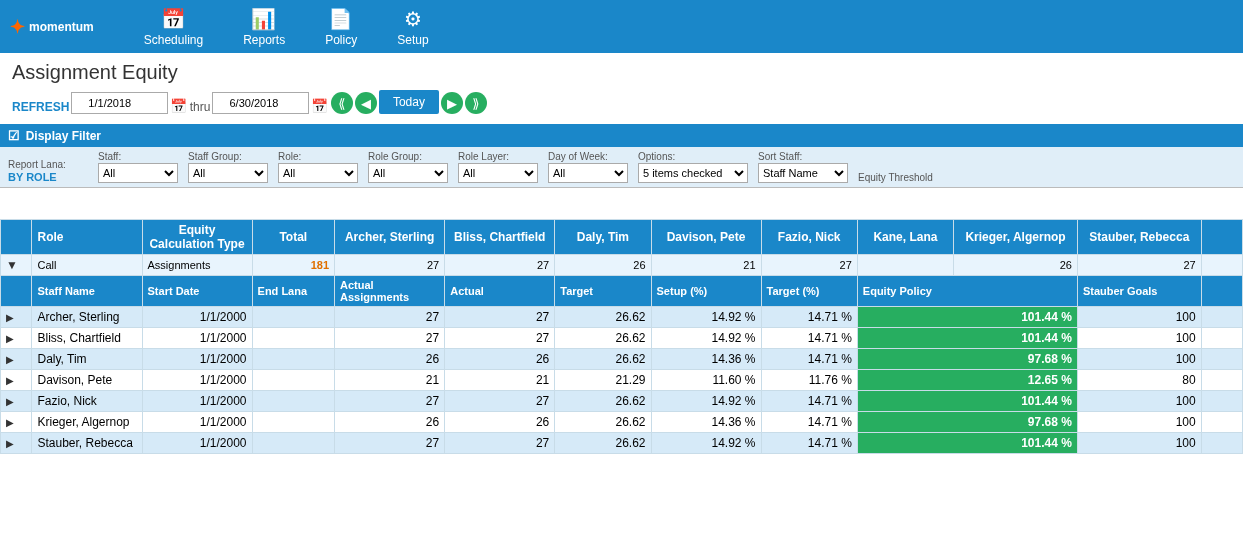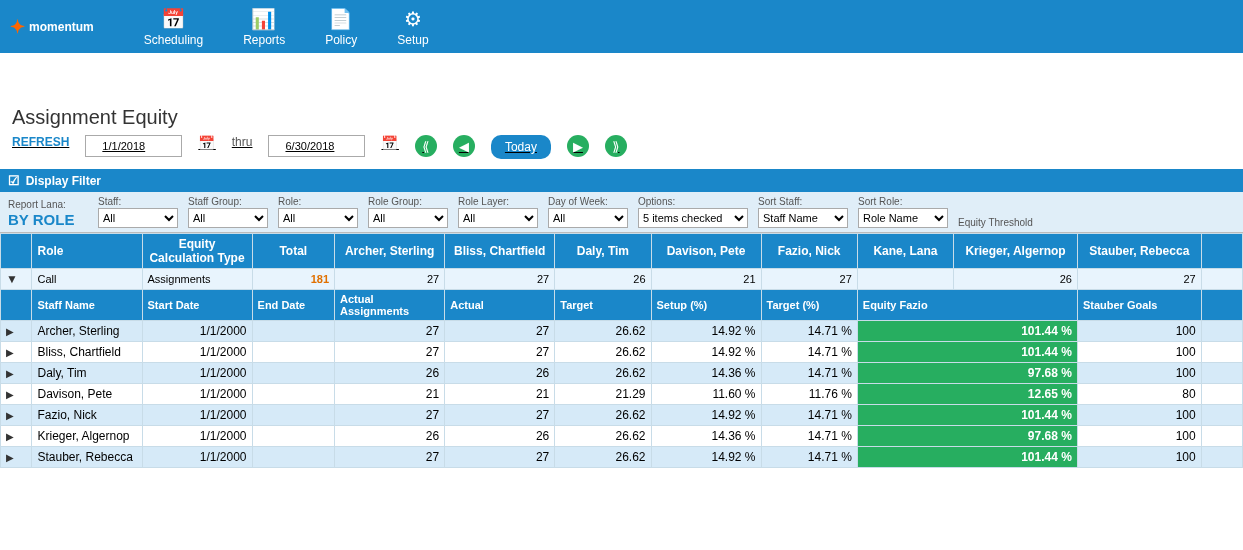--- a/index.html
+++ b/index.html
@@ -32,34 +32,32 @@
       padding: 6px 20px;
       cursor: pointer;
       font-size: 12px;
     }
     .nav-icon { font-size: 20px; margin-bottom: 2px; }
 
     
     .page-header {
       padding: 8px 12px 4px;
       background: #fff;
-      margin-top: 45px;
     }
     .page-title {
       font-size: 20px;
       font-weight: normal;
       color: #333;
       margin-bottom: 6px;
     }
     .date-bar {
       display: flex;
-      align-items: flex-start;
-      gap: 16px;
+      align-items: flex-end;
+      gap: 2px;
       margin-bottom: 6px;
-      text-decoration: underline;
     }
     .refresh-btn {
       color: #1a87c9;
       font-weight: bold;
       font-size: 12px;
       cursor: pointer;
       text-decoration: none;
     }
     .date-input {
       border: 1px solid #aaa;
@@ -81,38 +79,38 @@
       display: inline-flex; align-items: center; justify-content: center;
     }
     .today-btn {
       background: #1a87c9;
       color: #fff;
       border: none;
       padding: 3px 14px;
       height: 24px;
       cursor: pointer;
       font-size: 12px;
-      border-radius: 10px;
+      border-radius: 2px;
     }
 
     
     .filter-section {
       background: #1a87c9;
       padding: 4px 8px;
       color: #fff;
       display: flex;
       align-items: center;
       gap: 6px;
       font-size: 12px;
       font-weight: bold;
     }
     .filter-toggle { font-size: 13px; cursor: pointer; }
 
     
-    .table-area { overflow-x: auto; }
+    .table-area { overflow-x: auto; margin-top: 31px; }
 
     
     table.main-table {
       width: 100%;
       border-collapse: collapse;
     }
     table.main-table th, table.main-table td {
       border: 1px solid #c8dce8;
       padding: 3px 5px;
       vertical-align: middle;
@@ -171,21 +169,21 @@
     }
     .fc-group { display: flex; flex-direction: column; gap: 1px; min-width: 80px; }
     .fc-label { font-size: 10px; color: #555; }
     .fc-select {
       height: 20px;
       font-size: 11px;
       border: 1px solid #aaa;
       background: #fff;
       min-width: 80px;
     }
-    .fc-value-blue { color: #1a87c9; font-weight: bold; font-size: 15px; }
+    .fc-value-blue { color: #1a87c9; font-weight: bold; font-size: 11px; }
   </style>
 </head>
 <body>
 
 <div class="top-nav">
   <div class="logo">
     <span class="logo-star">✦</span>
     <span>momentum</span>
   </div>
   <div class="nav-items">
@@ -274,26 +272,20 @@
   <div class="fc-group">
     <span class="fc-label">Options:</span>
     <select class="fc-select" style="min-width:110px;">
       <option>5 items checked</option>
     </select>
   </div>
   <div class="fc-group">
     <span class="fc-label">Sort Staff:</span>
     <select class="fc-select" style="min-width:90px;">
       <option>Staff Name</option>
-    </select>
-  </div>
-  <div class="fc-group">
-    <span class="fc-label">Sort Role:</span>
-    <select class="fc-select" style="min-width:90px;">
-      <option>Role Name</option>
     </select>
   </div>
   <div class="fc-group">
     <span class="fc-label">Equity Threshold</span>
   </div>
 </div>
 
 <div class="table-area">
   <table class="main-table">
     <thead>
@@ -328,27 +320,27 @@
         <td class="num"></td>
         <td class="num">26</td>
         <td class="num">27</td>
         <td></td>
       </tr>
 
       <tr>
         <td class="inner-th" style="width:14px;"></td>
         <td class="inner-th">Staff Name</td>
         <td class="inner-th">Start Date</td>
-        <td class="inner-th">End Date</td>
+        <td class="inner-th">End Lana</td>
         <td class="inner-th">Actual Assignments</td>
         <td class="inner-th">Actual</td>
         <td class="inner-th">Target</td>
         <td class="inner-th">Setup (%)</td>
         <td class="inner-th">Target (%)</td>
-        <td class="inner-th" colspan="2">Equity Fazio</td>
+        <td class="inner-th" colspan="2">Equity Policy</td>
         <td class="inner-th">Stauber Goals</td>
         <td class="inner-th"></td>
       </tr>
 
     <tr class="data-row-even">
           <td><span class="expand-icon">▶</span></td>
           <td>Archer, Sterling</td>
           <td class="num">1/1/2000</td>
           <td class="num"></td>
           <td class="num">27</td>

